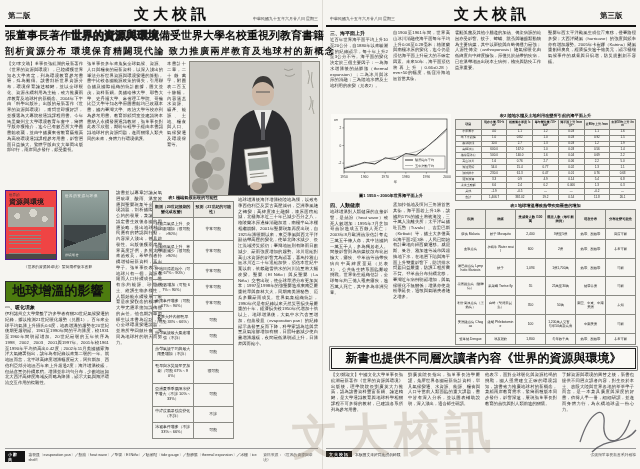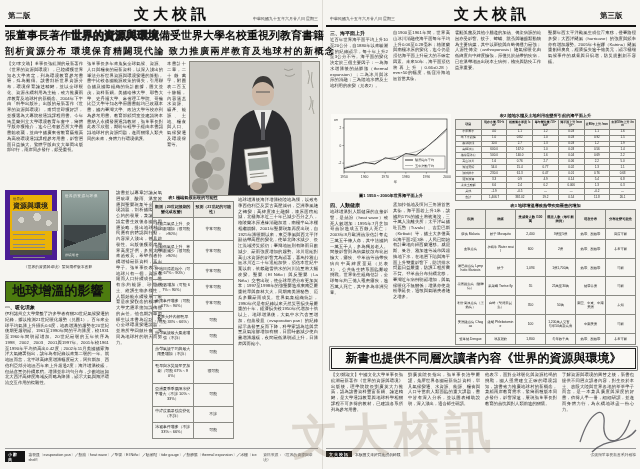--- a/index.html
+++ b/index.html
@@ -27,21 +27,21 @@
   #tab2 th,#tab2 td{font-size:3px;line-height:1.2;}
   #tab3 th,#tab3 td{font-size:3.3px;line-height:1.25;}
   table.dtab th{background:#eceae4;font-weight:bold;}
   .caption{font-size:3.8px;text-align:center;color:#333;}
   .bottom-box{border:1.3px solid #1d1d1d;box-shadow:0 0 0 1px #f6f5f1,0 0 0 1.7px #555;
               text-align:center;font-weight:bold;font-size:12px;font-family:"Liberation Serif",serif;
               line-height:19px;background:#faf9f5;color:#0c0c0c;}
   .footer{font-size:3.8px;color:#333;display:flex;align-items:center;gap:3px;}
   .footer .lab{background:#141414;color:#fff;font-weight:bold;padding:0.5px 3px;font-size:4px;letter-spacing:1px;}
   .footer .fr{margin-left:auto;color:#555;}
-  .cover1{width:52px;height:70px;background:#eab308;border:5px solid #4c1d95;position:relative;box-sizing:border-box;}
+  .cover1{width:52px;height:70px;background:#ef4444;border:1px solid #4c1d95;position:relative;box-sizing:border-box;}
   .cv1-pre{position:absolute;left:3px;top:2px;font-size:3.5px;color:#333;}
   .cv1-title{position:absolute;left:3px;top:6px;font-weight:bold;font-size:7px;color:#1b1b1b;font-family:"Liberation Serif",serif;}
   .cv1-map{position:absolute;left:2px;top:16px;width:46px;height:20px;background:#a9a79e;
      background-image:radial-gradient(circle at 20% 45%,#d8d6cd 0 3px,transparent 3px),
                       radial-gradient(circle at 55% 30%,#d8d6cd 0 4px,transparent 4px),
                       radial-gradient(circle at 80% 60%,#d8d6cd 0 3px,transparent 3px);}
   .cv1-lines{position:absolute;left:3px;top:39px;width:32px;height:24px;
      background:repeating-linear-gradient(#8b8983 0 0.7px,transparent 0.7px 2.6px);}
   .cv1-band{position:absolute;left:0;bottom:0;width:100%;height:5px;background:#4b4945;}
   .cover2{width:48px;height:70px;background:linear-gradient(#96a5a0,#5c6c6a);border:1px solid #5a5a56;

